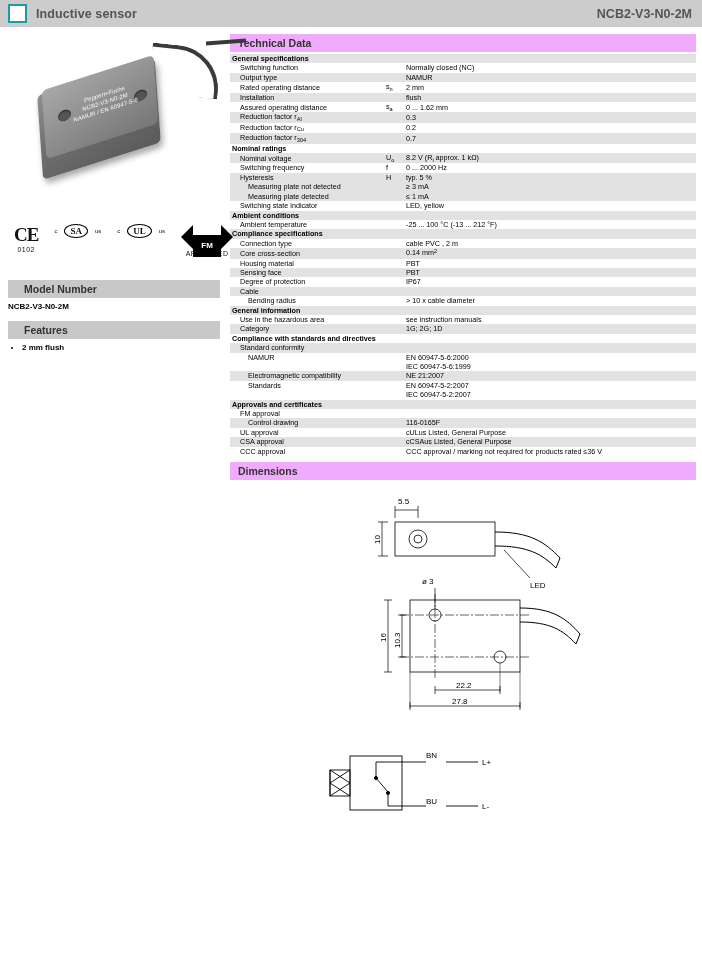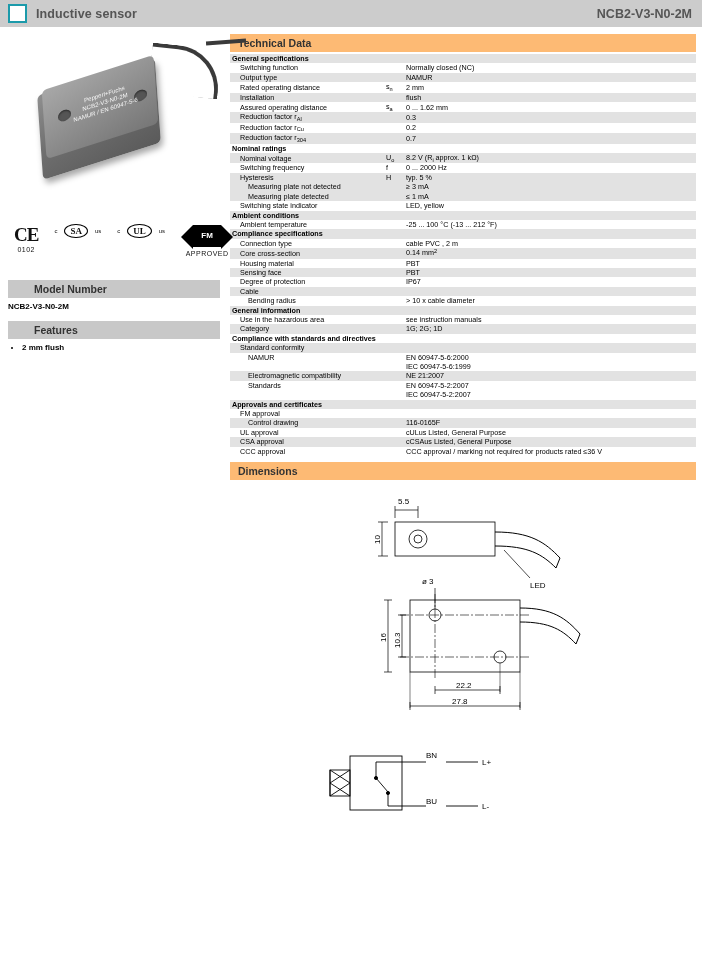--- a/index.html
+++ b/index.html
@@ -188,44 +188,44 @@
     content: "";
     position: absolute;
     right: 0; top: 1px;
     width: 0; height: 0;
     border-top: 12px solid transparent;
     border-bottom: 12px solid transparent;
     border-left: 12px solid #000;
   }
   .fm-diamond .inner {
     position: absolute;
-    left: 12px; top: 1px;
+    left: 12px; top: 11px;
     width: 28px; height: 22px;
     background: #000;
     color: #fff;
     font-size: 8px;
     font-weight: bold;
     text-align: center;
     line-height: 22px;
   }
   
   .bar {
-    background: #fdba74;
+    background: #f0abfc;
     font-size: 10.5px;
     font-weight: bold;
     color: #333333;
     padding: 3px 8px;
     margin: 0 0 2px 0;
   }
   .bar-left {
     background: #c8c8c8;
     font-size: 10.5px;
     font-weight: bold;
     color: #333333;
-    padding: 3px 26px;
+    padding: 3px 16px;
     margin: 10px 8px 4px 8px;
   }
   .left-body {
     padding: 0 8px;
     font-size: 8px;
   }
   .model-number {
     font-weight: bold;
     font-size: 8px;
     margin-top: 2px;

